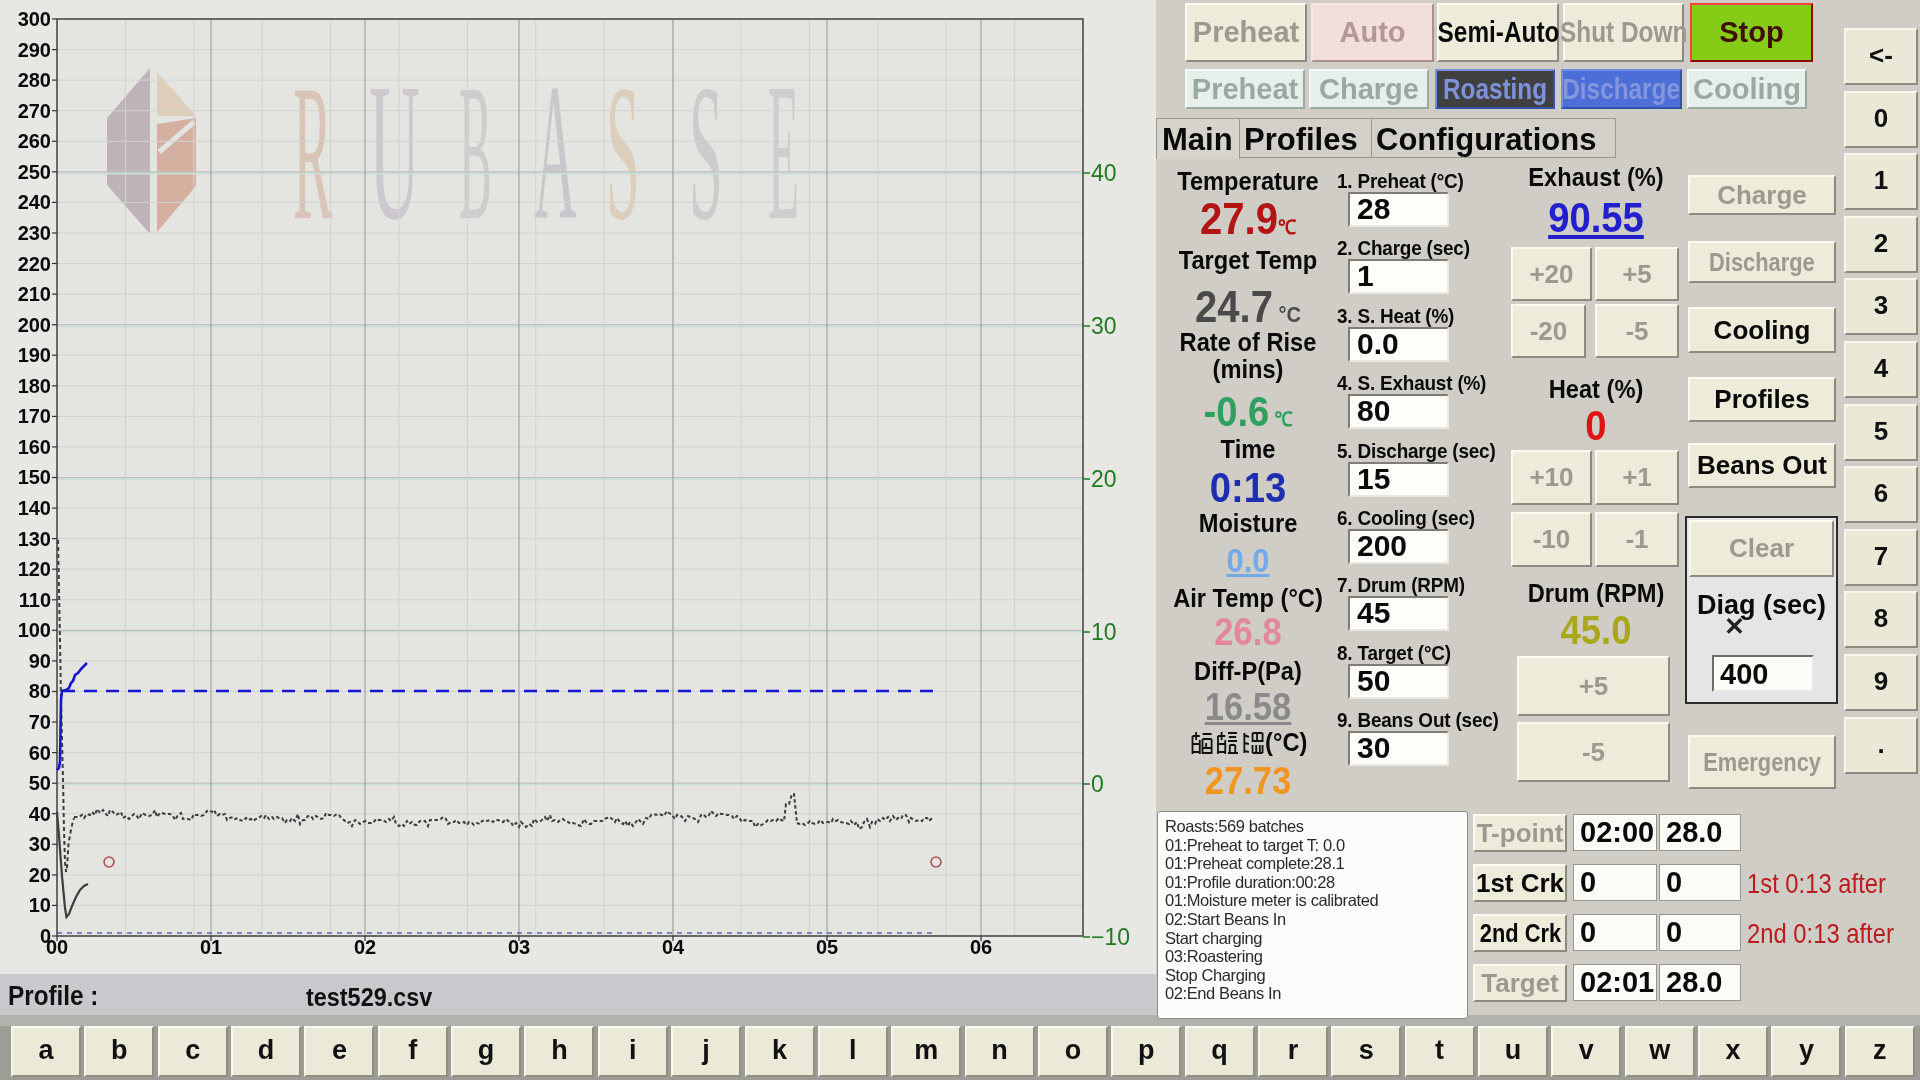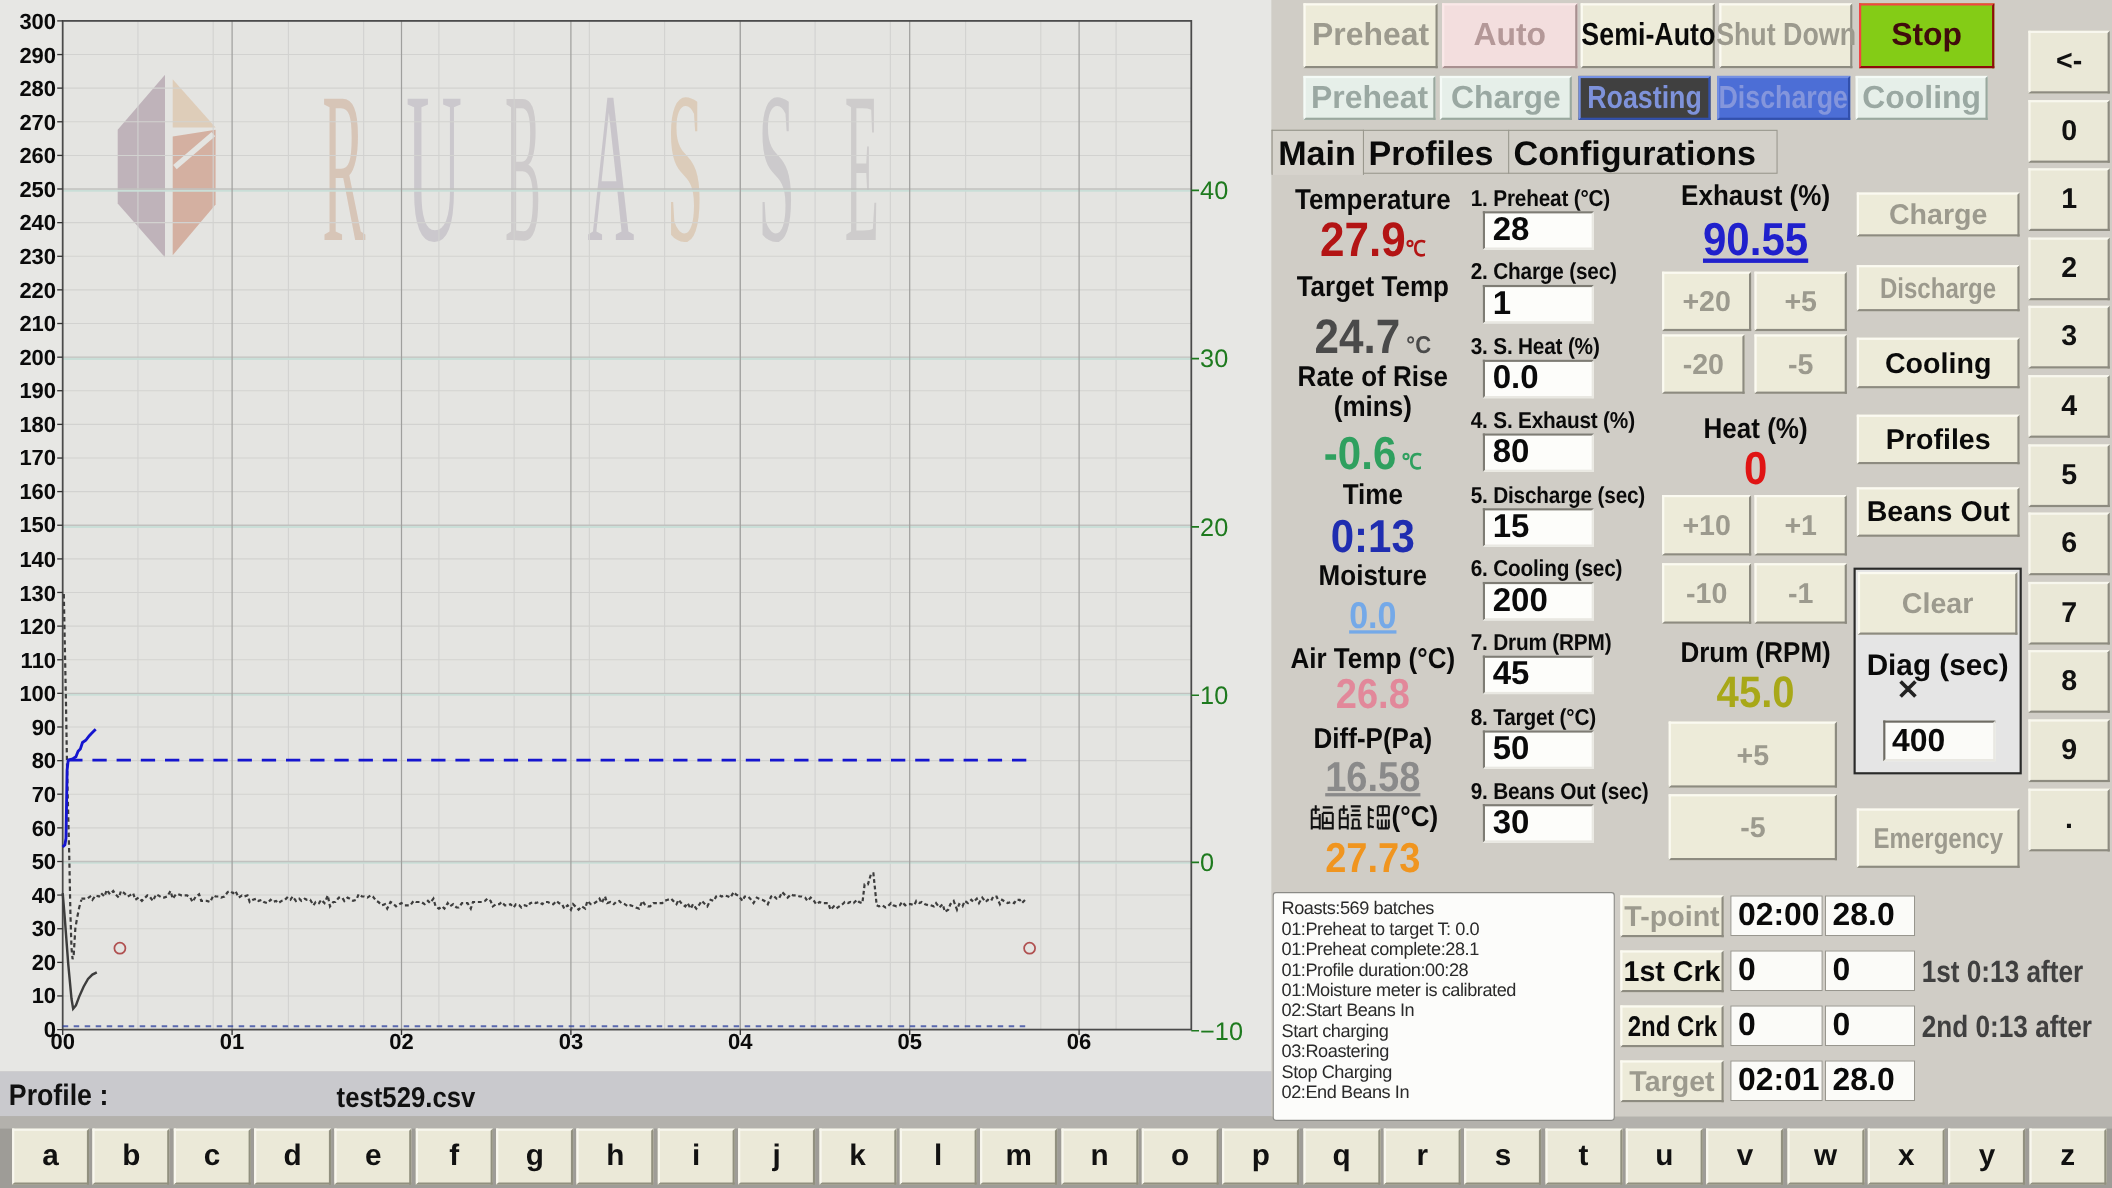--- a/index.html
+++ b/index.html
@@ -12,21 +12,21 @@
 .sq{transform:scaleX(.84)}
 .rtxt span{display:inline-block;transform:scaleX(.85);transform-origin:left center;white-space:nowrap}
 .fs29{font-size:29px}.fs26{font-size:26px}
 .blk{color:#0a0a0a}
 .lbl{position:absolute;font-weight:bold;color:#0a0a0a;text-align:center;transform:scaleX(.91)}
 .lcol{left:8px;width:168px}
 .mlab{position:absolute;left:181px;font-weight:bold;font-size:21px;color:#0a0a0a;letter-spacing:-0.2px;transform:scaleX(.9);transform-origin:left center;white-space:nowrap}
 .mbox{position:absolute;left:192px;width:101px;height:35px;background:#fdfdfa;border:2px solid;border-color:#7e7c74 #e9e8e2 #e9e8e2 #7e7c74;font-weight:bold;font-size:30px;color:#0a0a0a;padding-left:7px;line-height:29px}
 .pk{position:absolute;left:688px;width:74px;height:57px;background:#eae8d7;border:2px solid;border-color:#f8f7ee #8d8b80 #8d8b80 #f8f7ee;font-weight:bold;font-size:26px;color:#111;text-align:center;line-height:51px}
 .inp{position:absolute;background:#fbfbf8;border:1px solid #98968e;font-weight:bold;font-size:29px;color:#0a0a0a;padding-left:6px;line-height:34px}
-.rtxt{position:absolute;font-weight:bold;font-size:28px;color:#404040}
+.rtxt{position:absolute;font-weight:normal;font-size:28px;color:#b91c1c}
 #logbox{position:absolute;left:1px;top:811px;width:311px;height:208px;background:#fcfcfa;border:1px solid #8a8a86;border-radius:3px;padding:5px 7px;font-size:16.5px;color:#2a2a2a;line-height:18.6px;letter-spacing:-0.4px}
 </style></head><body>
 <div id="root">
 <div id="chartarea">
       <svg width="1156" height="974" style="position:absolute;left:0;top:0">
 <rect x="57" y="19" width="1026" height="917" fill="#e4e4e1"></rect>
 <g opacity="0.42">
 <polygon points="150,68 107,118 107,185 150,234" fill="#8d7186"></polygon>
 <polygon points="157,72 196,116 157,116" fill="#d8ae84"></polygon>
 <polygon points="157,124 196,118 196,186 157,232" fill="#bf6a4a"></polygon>

